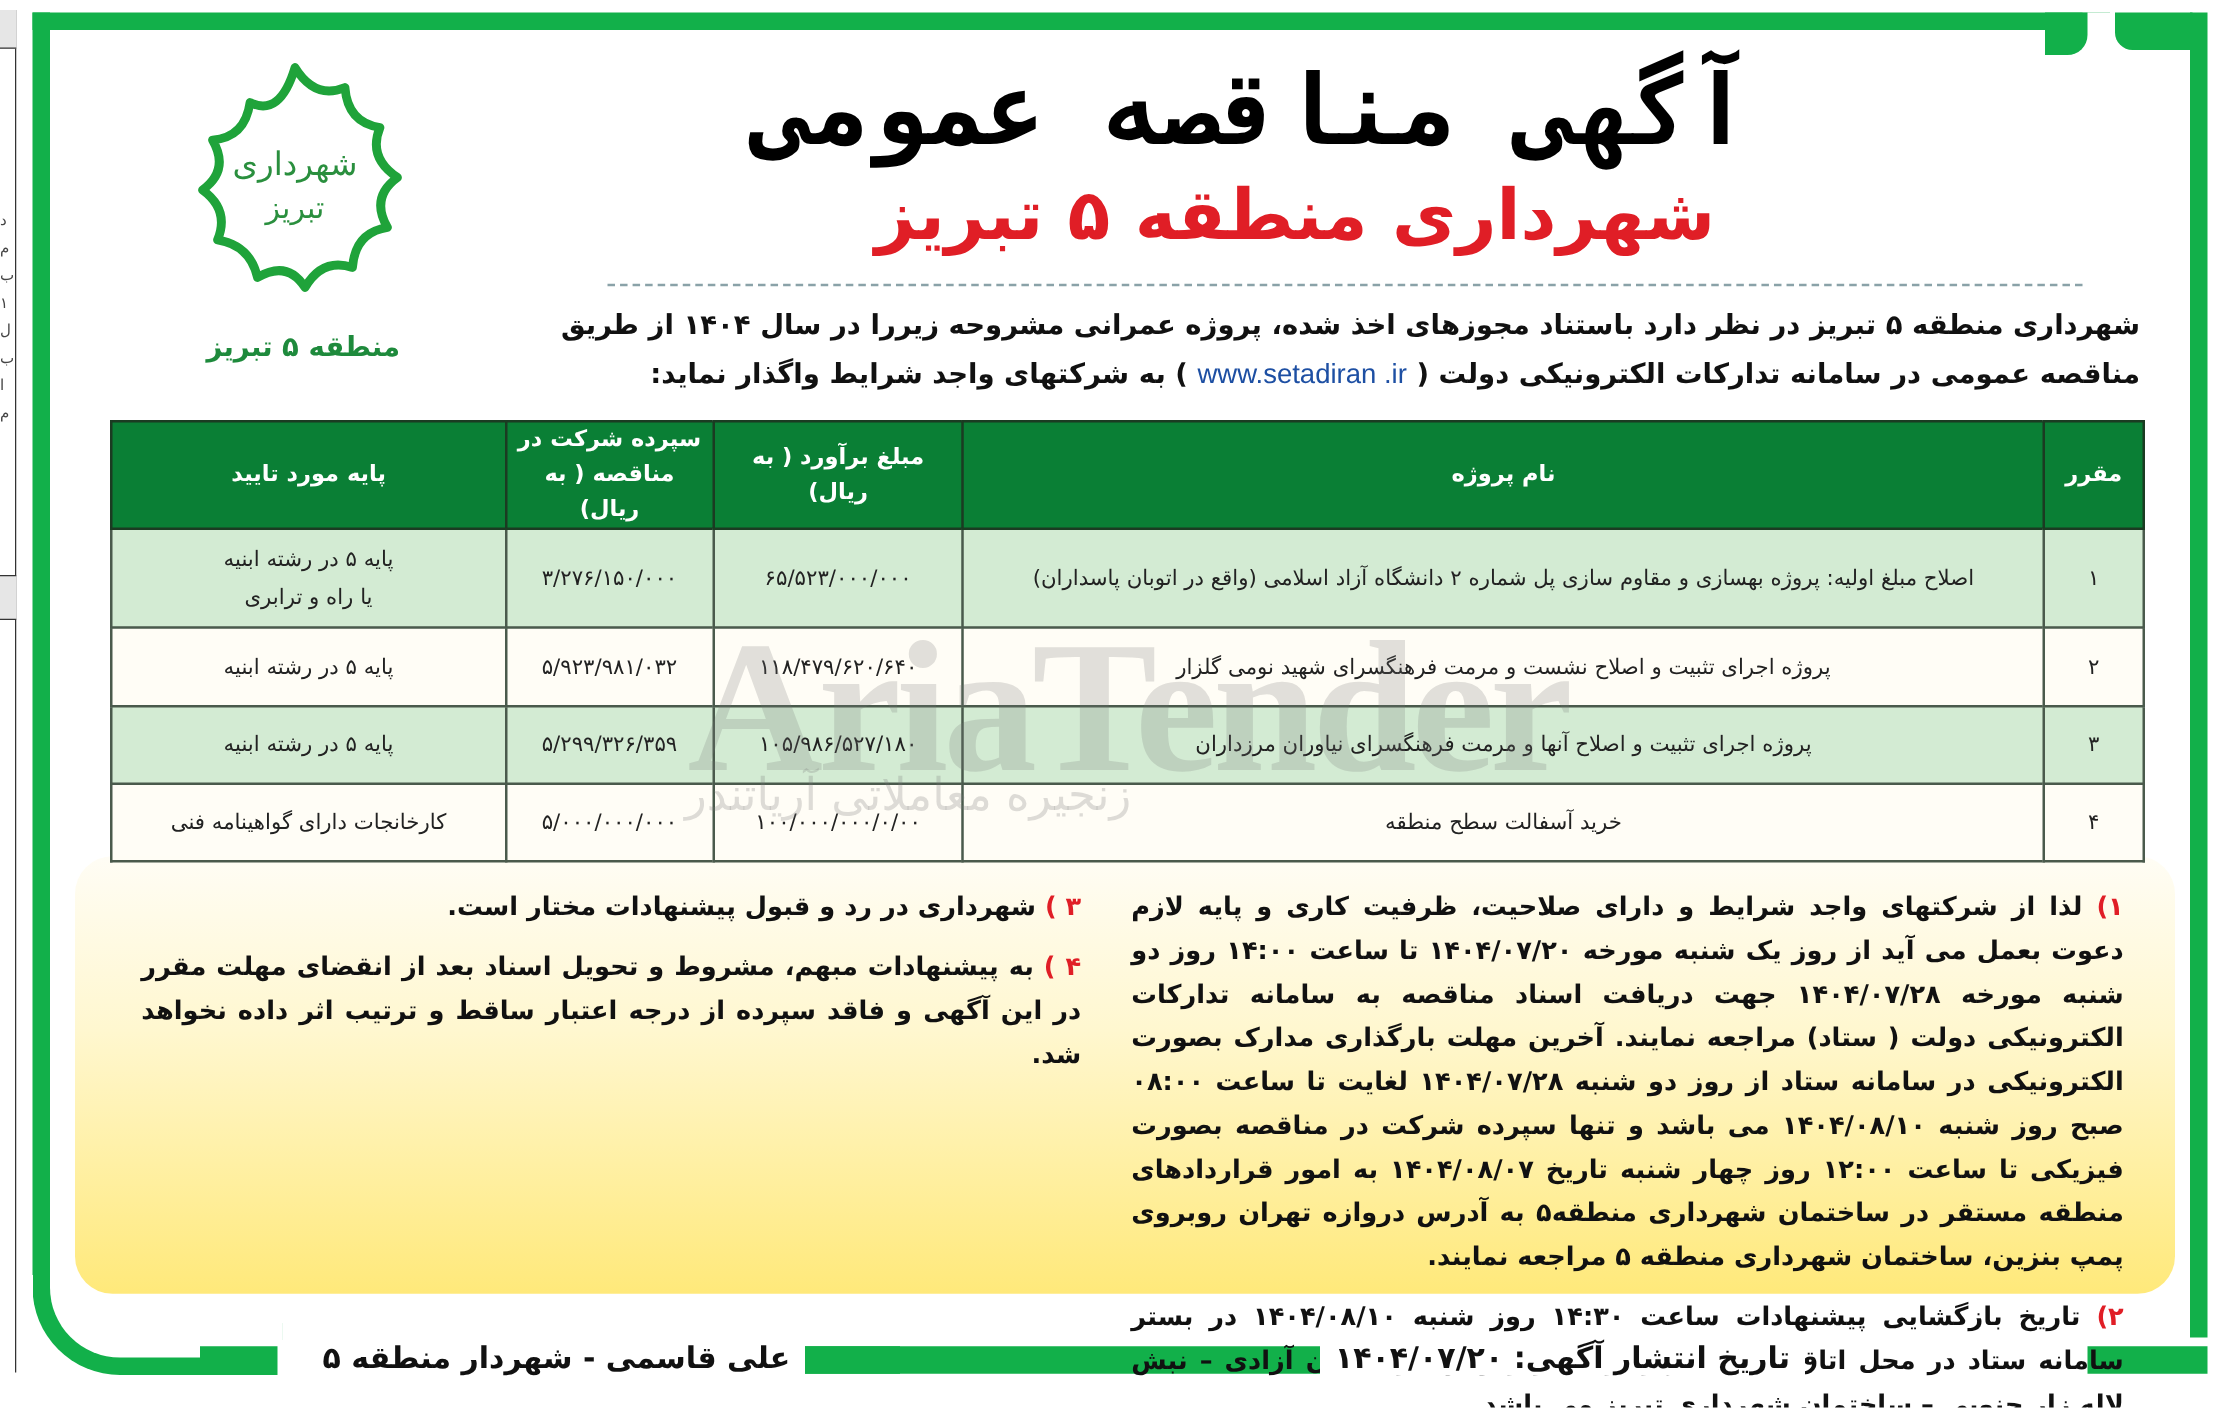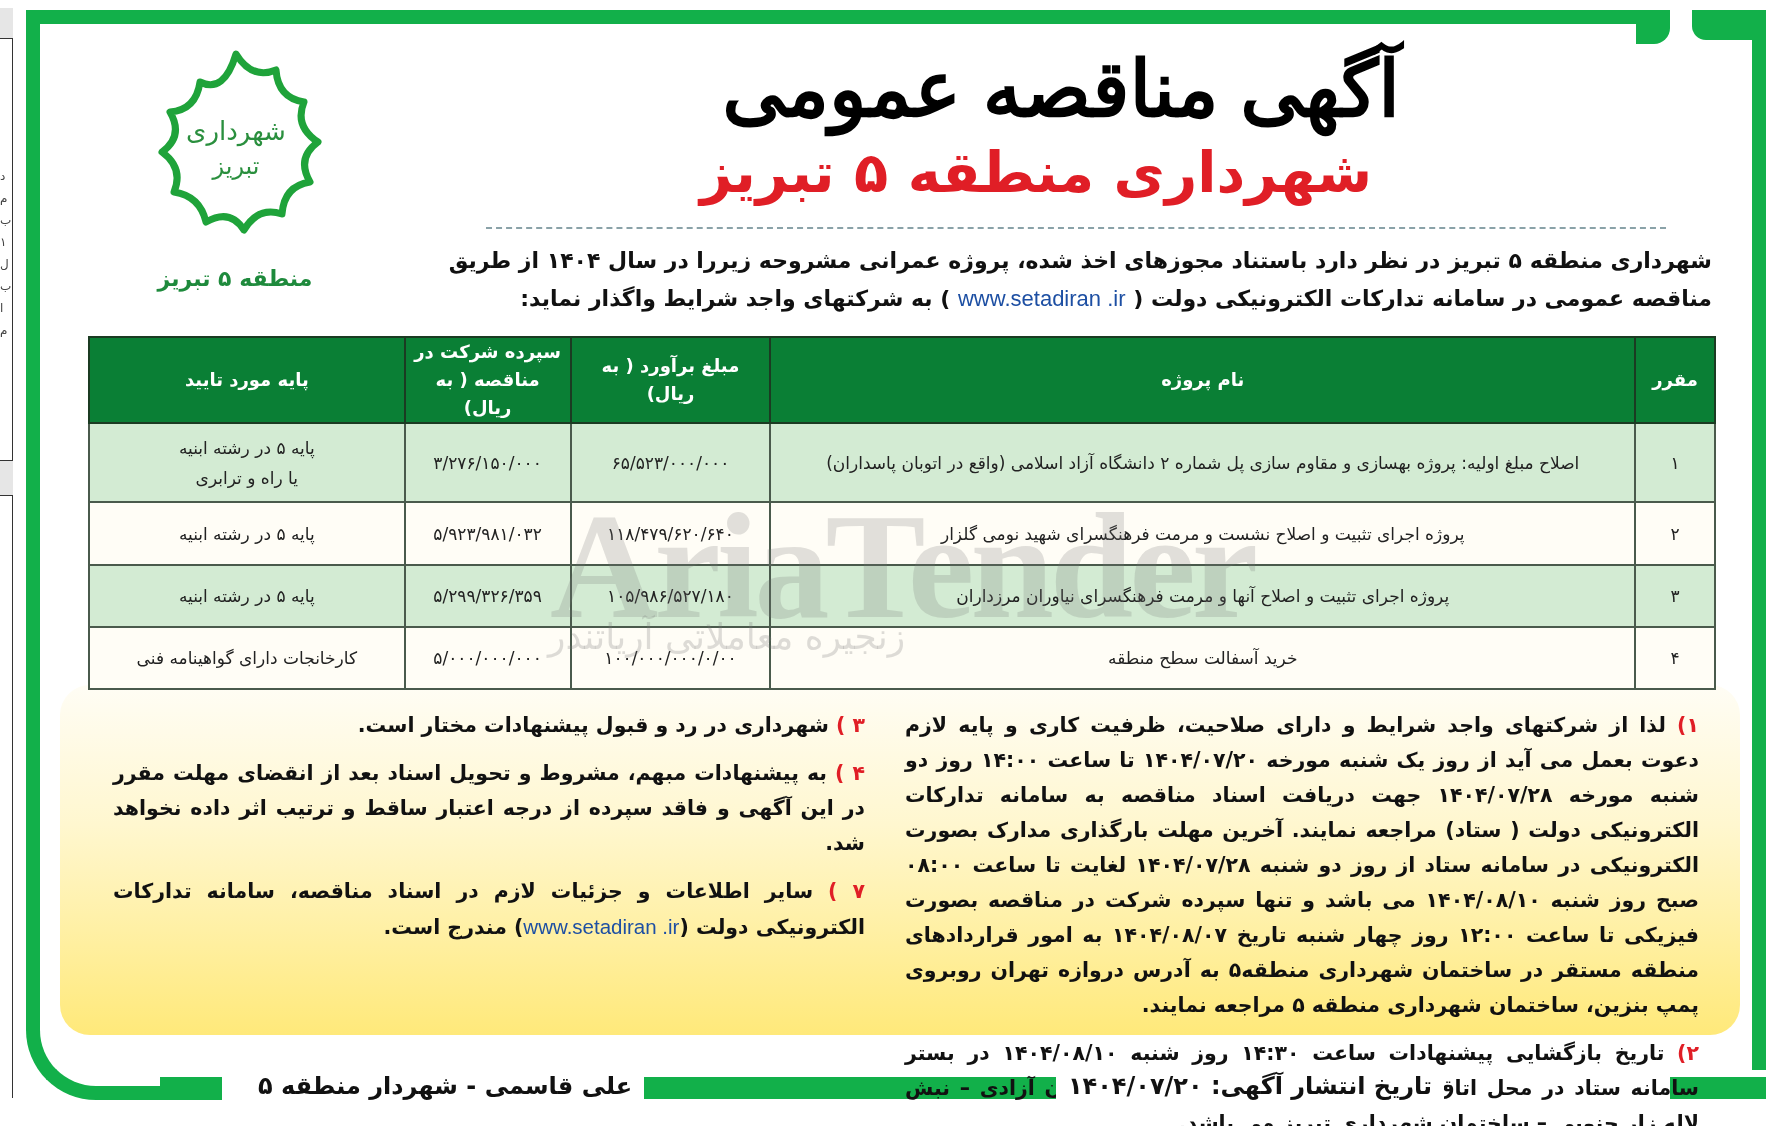--- a/index.html
+++ b/index.html
@@ -14,25 +14,25 @@
   .frame-left { left:26px; top:10px; width:14px; height:1010px; background:#12b04a; }
   .frame-right { left:1752px; top:10px; width:14px; height:1060px; background:#12b04a; }
   .gap-tab1 { left:1666px; top:10px; width:26px; height:34px; background:#fff; }
   .tab1 { left:1636px; top:10px; width:34px; height:34px; background:#12b04a; border-bottom-right-radius:16px; }
   .tab2 { left:1692px; top:10px; width:62px; height:30px; background:#12b04a; border-bottom-left-radius:14px; }
   .frame-bl { left:26px; top:1000px; width:200px; height:100px; border-left:14px solid #12b04a; border-bottom:14px solid #12b04a; border-bottom-left-radius:70px; box-sizing:border-box; background:transparent; }
   .frame-bottom-bar { top:1077px; height:22px; background:#12b04a; }
   .bar-end-round { border-bottom-left-radius:12px; }
   
   .panel-grad { left:60px; top:685px; width:1680px; height:350px; border-radius:30px; background:linear-gradient(#fffdf5 0%, #fff7cf 40%, #ffe97a 100%); }
-  .title { right:392px; top:44px; font-size:78px; font-weight:bold; color:#000; direction:rtl; font-family:Liberation Sans, sans-serif; letter-spacing:-1px; }
+  .title { right:392px; top:44px; font-size:78px; font-weight:bold; color:#000; direction:rtl; font-family:Liberation Mono, monospace; letter-spacing:-1px; }
   .subtitle { right:420px; top:140px; font-size:56px; font-weight:bold; color:#e01e26; direction:rtl; }
   .dash { left:486px; top:227px; width:1180px; border-top:2px dashed #8aa2a8; }
   .logo { left:126px; top:40px; width:220px; height:220px; }
-  .logo-cap { left:150px; top:266px; width:170px; text-align:center; font-size:22px; font-weight:bold; color:#1e8a3c; direction:rtl; }
+  .logo-cap { left:150px; top:266px; width:170px; text-align:right; font-size:22px; font-weight:bold; color:#1e8a3c; direction:rtl; }
   .intro { right:80px; top:242px; width:1300px; direction:rtl; text-align:right; font-size:22px; font-weight:bold; color:#111; line-height:38px; }
   .link { color:#1d4fa3; font-weight:normal; font-family:"Liberation Sans", sans-serif; }
   
   table.tender { position:absolute; left:88px; top:336px; width:1628px; border-collapse:collapse; direction:rtl; font-size:17px; color:#222; }
   table.tender th { background:#0a7f35; color:#fff; font-weight:bold; border:2px solid #1b3b22; height:76px; font-size:18px; line-height:28px; padding:0 8px; }
   table.tender td { border:2px solid #4a5a4c; text-align:center; padding:0 10px; line-height:30px; }
   table.tender tr.alt td { background:rgba(196,228,196,0.75); }
   table.tender tr.plain td { background:rgba(255,253,244,0.85); }
   .watermark { left:550px; top:480px; font-size:150px; font-weight:bold; color:rgba(120,120,120,0.22); font-family:Liberation Serif, serif; letter-spacing:-4px; pointer-events:none; }
   .watermark2 { left:548px; top:616px; font-size:36px; color:rgba(120,120,120,0.25); letter-spacing:18px; direction:rtl; pointer-events:none; }
@@ -152,17 +152,16 @@
 <div class="abs watermark2">زنجیره معاملاتی آریاتندر</div>
 
 <div class="abs col col-right">
   <p class="clause"><span class="num">۱)</span><span> لذا از شرکتهای واجد شرایط و دارای صلاحیت، ظرفیت کاری و پایه لازم دعوت بعمل می آید از روز یک شنبه مورخه ۱۴۰۴/۰۷/۲۰   تا ساعت ۱۴:۰۰ روز دو شنبه مورخه ۱۴۰۴/۰۷/۲۸ جهت دریافت اسناد مناقصه به سامانه تدارکات الکترونیکی دولت ( ستاد) مراجعه نمایند. آخرین مهلت بارگذاری مدارک بصورت الکترونیکی در سامانه ستاد از روز دو شنبه ۱۴۰۴/۰۷/۲۸ لغایت تا ساعت ۰۸:۰۰ صبح روز شنبه ۱۴۰۴/۰۸/۱۰ می باشد و تنها سپرده شرکت در مناقصه بصورت فیزیکی تا ساعت ۱۲:۰۰ روز چهار شنبه تاریخ ۱۴۰۴/۰۸/۰۷ به امور قراردادهای منطقه مستقر در ساختمان شهرداری منطقه۵ به آدرس دروازه تهران روبروی پمپ بنزین، ساختمان شهرداری منطقه ۵ مراجعه نمایند.</span></p>
   <p class="clause"><span class="num">۲)</span><span> تاریخ بازگشایی پیشنهادات ساعت ۱۴:۳۰ روز شنبه ۱۴۰۴/۰۸/۱۰ در بستر سامانه ستاد در محل اتاق جلسه شهرداری تبریز واقع در خیابان آزادی – نبش لاله زار جنوبی – ساختمان شهرداری تبریز می باشد.</span></p>
 </div>
 
 <div class="abs col col-left">
   <p class="clause"><span class="num">۳ )</span><span> شهرداری در رد و قبول پیشنهادات مختار است.</span></p>
   <p class="clause"><span class="num">۴ )</span><span> به پیشنهادات مبهم، مشروط و تحویل اسناد بعد از انقضای مهلت مقرر در این آگهی و فاقد سپرده از درجه اعتبار ساقط و ترتیب اثر داده نخواهد شد.</span></p>
-  <p class="clause"><span class="num">۷ )</span><span> سایر اطلاعات و جزئیات لازم در اسناد مناقصه، سامانه تدارکات الکترونیکی دولت (</span><span class="link">www.setadiran .ir</span><span>) مندرج است.</span></p>
 </div>
 
 <div class="abs footer-text" style="right:348px;">تاریخ انتشار آگهی: ۱۴۰۴/۰۷/۲۰</div>
 <div class="abs footer-text" style="left:222px;padding-left:36px;">علی قاسمی - شهردار منطقه ۵</div>
 
 </body></html>

